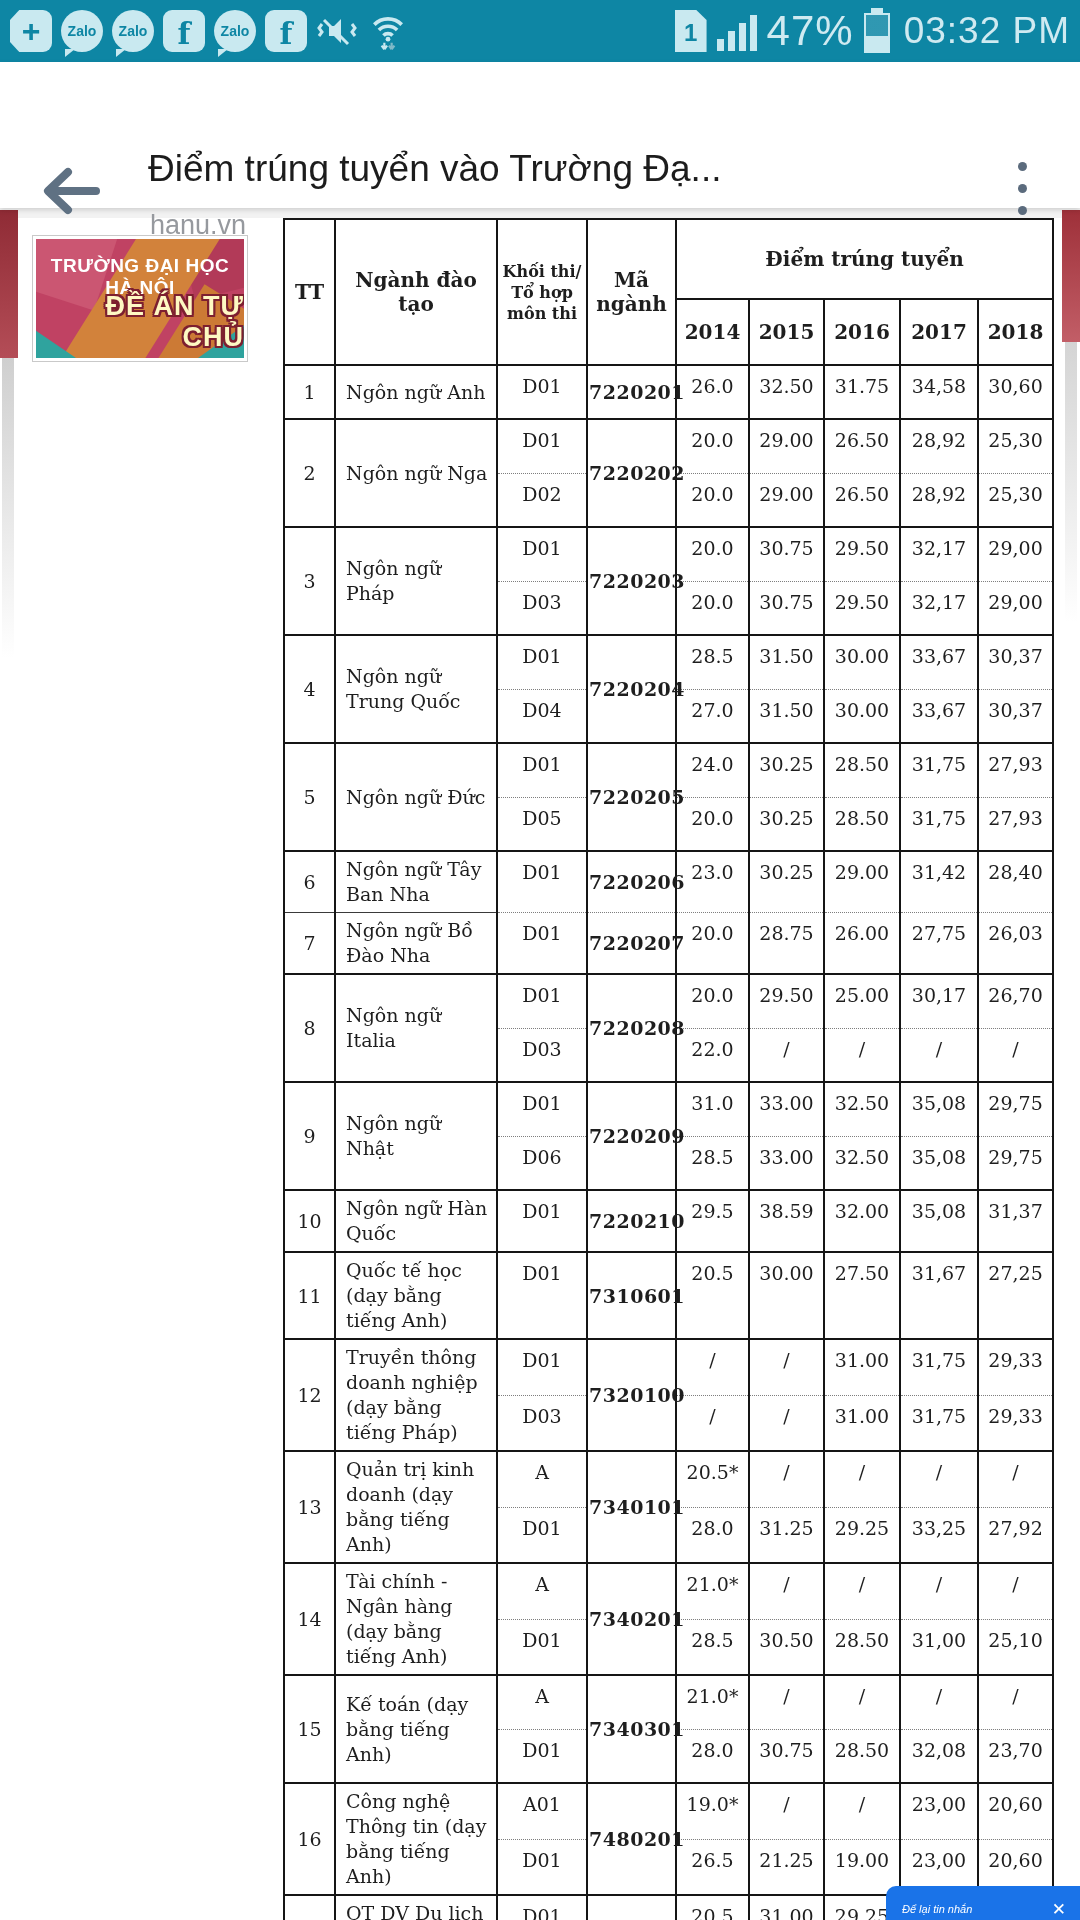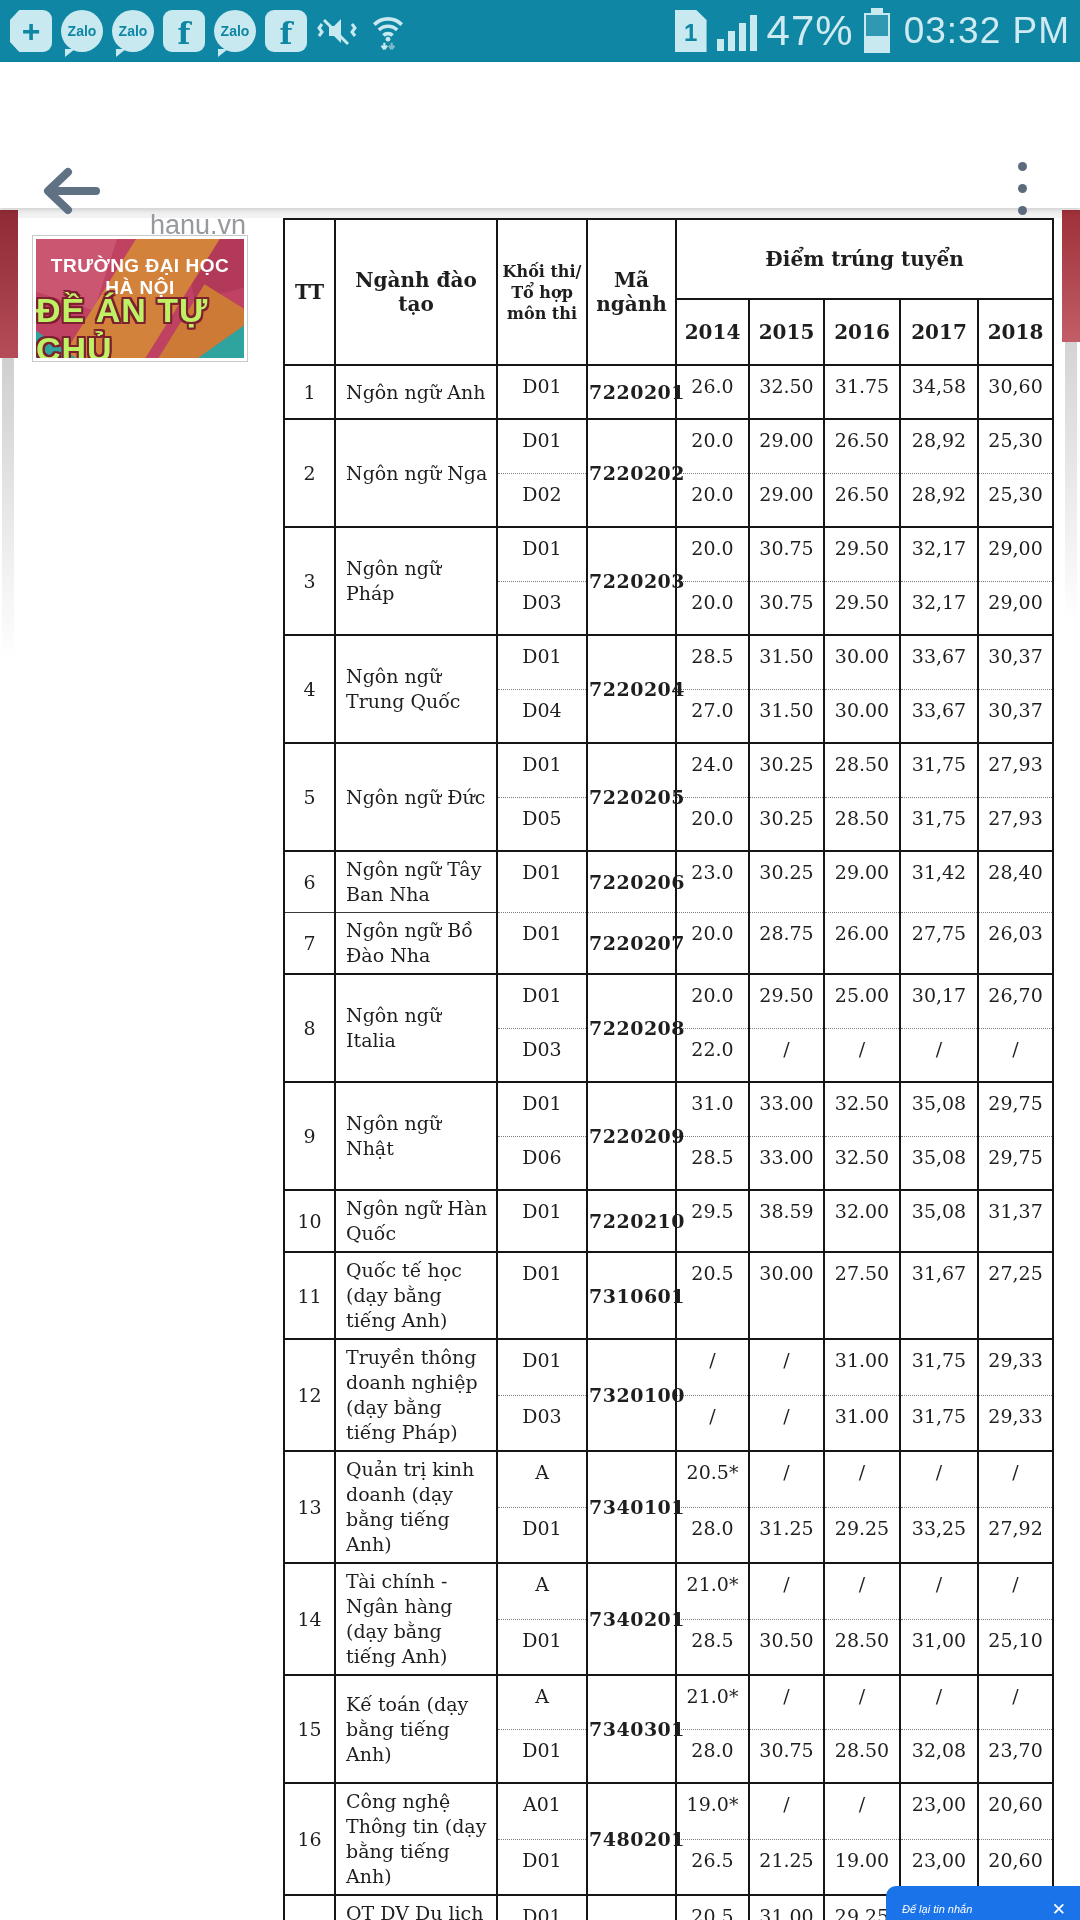--- a/index.html
+++ b/index.html
@@ -58,22 +58,22 @@
   .banner-inner{position:relative;width:100%;height:100%;background:#c04263;overflow:hidden;}
   .poly{position:absolute;}
   .p-orange1{left:30%;top:-40%;width:34%;height:200%;background:#d2823b;transform:rotate(32deg);}
   .p-orange2{right:-6%;bottom:-30%;width:40%;height:80%;background:#cc7a35;transform:rotate(32deg);}
   .p-pink1{left:-10%;top:-20%;width:45%;height:70%;background:#cb5672;transform:rotate(18deg);}
   .p-pink2{right:-8%;top:-10%;width:36%;height:55%;background:#b23a58;transform:rotate(-14deg);}
   .p-teal-bl{left:0;bottom:0;width:40px;height:34px;background:#2fa39e;clip-path:polygon(0 100%,0 20%,100% 100%);}
   .p-teal-br{right:0;bottom:0;width:46px;height:36px;background:#2fa39e;clip-path:polygon(100% 100%,100% 10%,0 100%);}
   .banner-t1{position:absolute;left:0;top:16px;width:100%;text-align:center;color:#ffffff;
              font-size:19px;font-weight:700;letter-spacing:.5px;}
-  .banner-t2{position:absolute;left:0;top:52px;width:100%;text-align:left;color:#bef264;
-             font-size:34px;font-weight:700;letter-spacing:1px;
+  .banner-t2{position:absolute;left:0;top:52px;width:100%;text-align:right;color:#fef9c3;
+             font-size:27px;font-weight:700;letter-spacing:1px;
              text-shadow:-2px 0 #7d2030,2px 0 #7d2030,0 -2px #7d2030,0 2px #7d2030,-2px -2px #7d2030,2px 2px #7d2030,-2px 2px #7d2030,2px -2px #7d2030;}
 
   
   table.tbl{position:absolute;left:283px;top:218px;width:769px;table-layout:fixed;border-collapse:collapse;
             background:#fff;font-family:"DejaVu Serif",serif;color:#1e1e1e;border:2px solid #151515;}
   .tbl th,.tbl td{border-left:2px solid #151515;border-top:2px solid #151515;box-sizing:border-box;}
   .tbl th{font-weight:700;text-align:center;vertical-align:middle;font-size:20px;}
   .tbl th.h-khoi{font-size:16px;line-height:21px;padding:0 4px;}
   .tbl tr.hrow1 th{height:80px;}
   .tbl tr.hrow2 th{height:66px;margin-left:47px;}
@@ -145,20 +145,21 @@
     </div>
   </div>
 
   <div class="header">
     <div class="back">
       <svg width="64" height="50" viewBox="0 0 64 50">
         <path d="M30 6 L10 25 L30 44" stroke="#5f7183" stroke-width="8" fill="none" stroke-linecap="round" stroke-linejoin="round"></path>
         <line x1="12" y1="25" x2="58" y2="25" stroke="#5f7183" stroke-width="8" stroke-linecap="round"></line>
       </svg>
     </div>
+    <div class="pg-title">Điểm trúng tuyển vào Trường Đạ...</div>
     <div class="pg-url">hanu.vn</div>
     <div class="menu-dots">
         <i></i>
         <i></i>
         <i></i>
       </div>
   </div>
 
   <div class="page-topstrip"></div>
   <div class="edge-red-l"></div>

